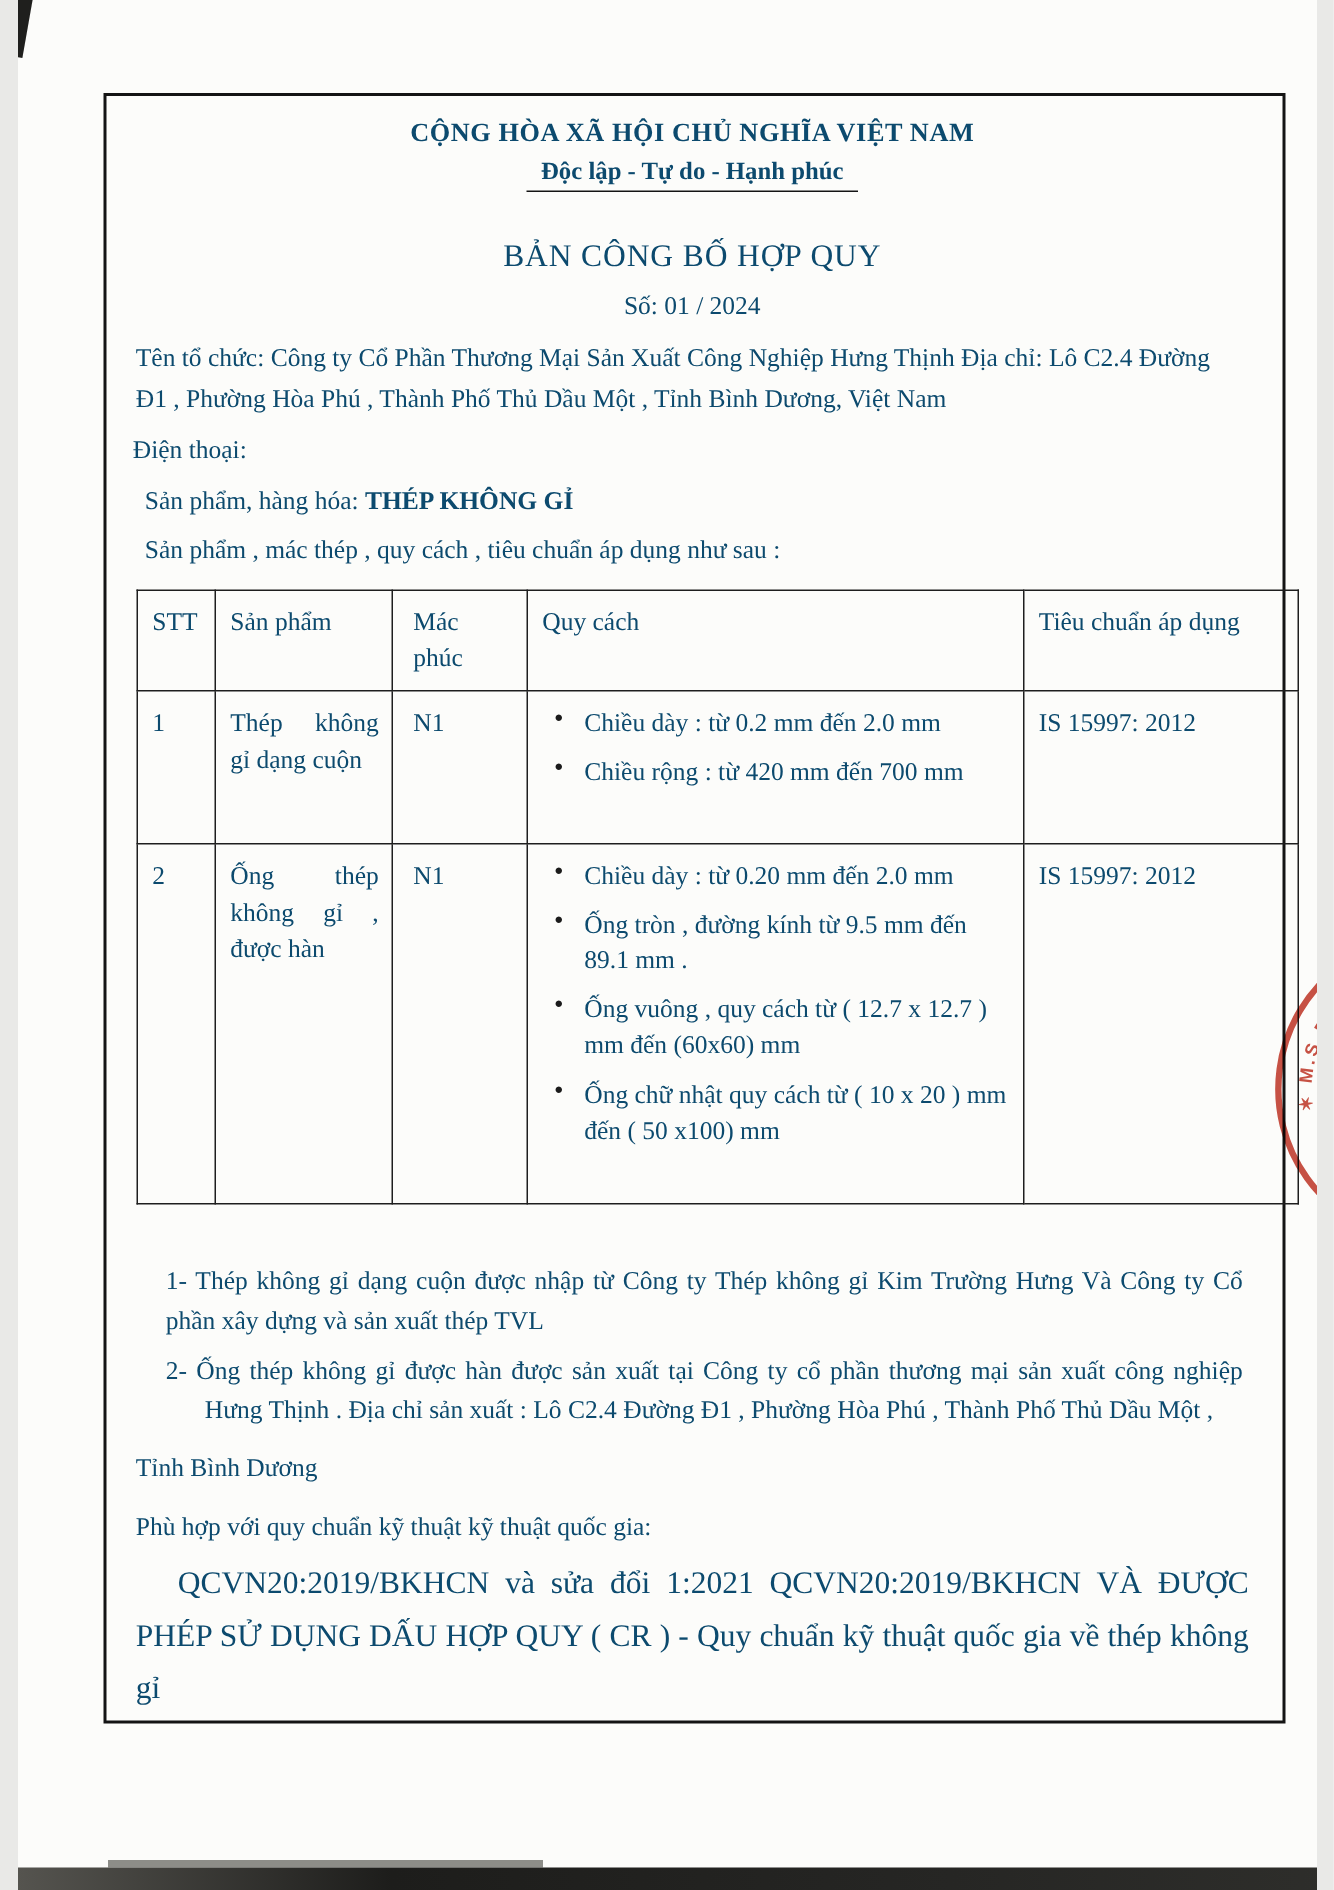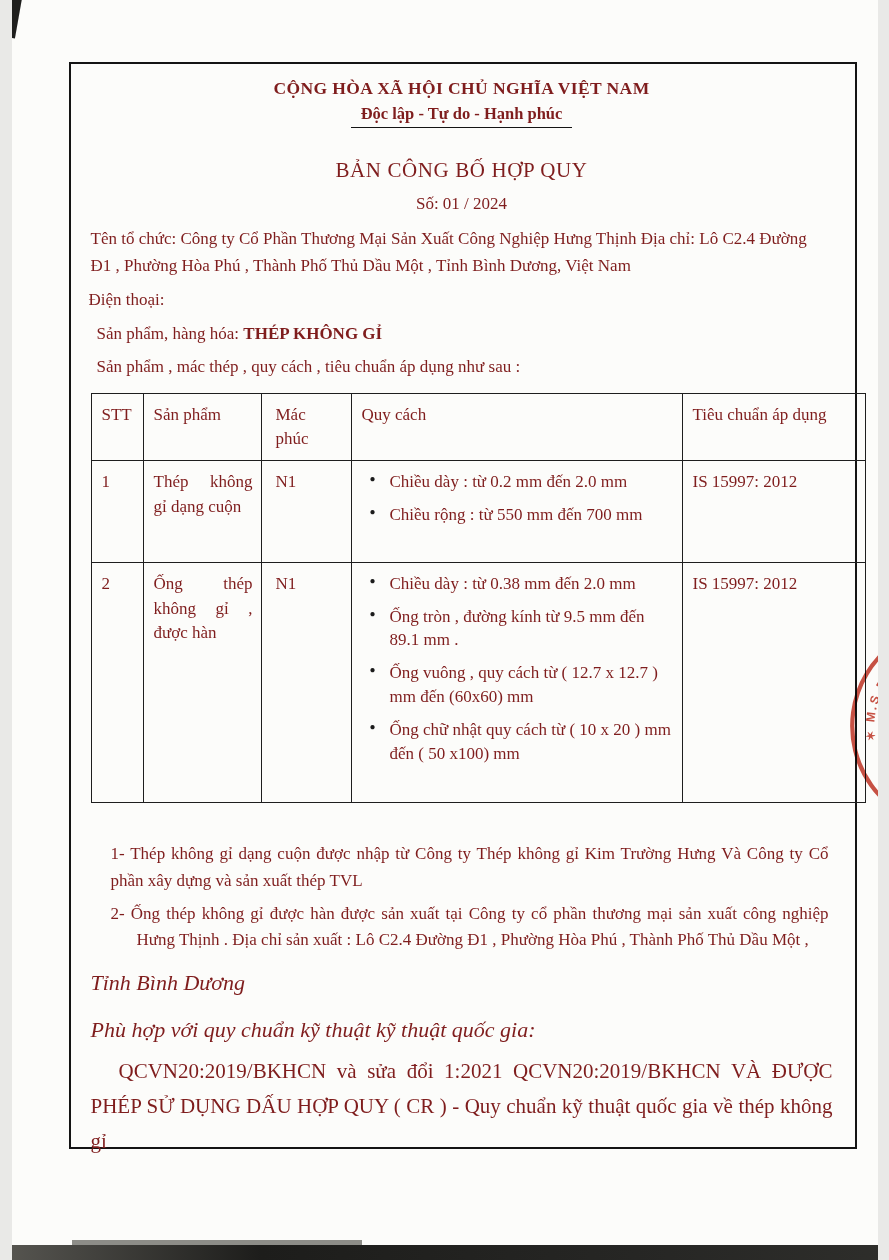--- a/index.html
+++ b/index.html
@@ -1,21 +1,21 @@
 <!DOCTYPE html>
 <html><head>
 <meta charset="utf-8">
 <title>Bản Công Bố Hợp Quy</title>
 <style>
   * { margin:0; padding:0; box-sizing:border-box; }
   html,body { background:#e9e9e7; }
   .page {
     position:relative; width:866px; height:1260px; margin:0 auto;
     background:#fcfcfa; overflow:hidden;
-    font-family:"Liberation Serif", serif; color:#7f1d1d;
+    font-family:"Liberation Serif", serif; color:#0c4a6e;
   }
   
   .artifact { position:absolute; background:#1f1f1d; }
   .a-top-left   { left:-4px; top:-8px; width:11px; height:46px; transform:rotate(10deg); }
   .a-top-right  { left:881px; top:88px; width:8px; height:50px; background:#2c2c2a; }
   .a-bottom-band{ left:0; bottom:0; width:889px; height:15px;
                   background:linear-gradient(to right,#55544f,#1d1d1b 28%,#262624 70%,#2e2e2b); }
   .a-bottom-gray{ left:60px; bottom:15px; width:290px; height:5px; background:#8d8d88; }
 
   
@@ -62,21 +62,21 @@
     position:relative; padding-left:22px; margin-bottom:9px; line-height:1.4;
   }
   ul.spec-list li::before {
     content:"●"; position:absolute; left:2px; top:2px; font-size:10px; color:#1b1b1b;
   }
 
   
   .notes { margin-top:38px; padding:0 6px 0 22px; }
   .note { font-size:17px; line-height:1.58; margin-bottom:6px; text-align:justify; }
   .note-2 { padding-left:26px; text-indent:-26px; }
-  .plain-line { font-size:22px; line-height:1.58; margin-top:12px; padding-left:2px;font-style:italic; }
+  .plain-line { font-size:17px; line-height:1.58; margin-top:12px; padding-left:2px; }
   .final-para {
     font-size:21px; line-height:1.66; margin-top:6px; text-align:justify;
     text-indent:28px; padding:0 2px;
   }
 
   
   .stamp {
     position:absolute; left:836px; top:620px; width:212px; height:212px;
     transform:rotate(-14deg); opacity:.88; mix-blend-mode:multiply; z-index:5;
   }
@@ -130,32 +130,32 @@
         </tr>
       </thead>
       <tbody>
         <tr class="row-1">
           <td class="c-stt">1</td>
           <td class="c-sp">Thép không gỉ dạng cuộn</td>
           <td class="c-mt">N1</td>
           <td class="c-qc">
             <ul class="spec-list">
               <li>Chiều dày : từ 0.2 mm đến 2.0 mm</li>
-              <li>Chiều rộng : từ 550 mm đến 700 mm</li>
+              <li>Chiều rộng : từ 420 mm đến 700 mm</li>
             </ul>
           </td>
           <td class="c-tc">IS 15997: 2012</td>
         </tr>
         <tr class="row-2">
           <td class="c-stt">2</td>
           <td class="c-sp">Ống thép không gỉ , được hàn</td>
           <td class="c-mt">N1</td>
           <td class="c-qc">
             <ul class="spec-list">
-              <li>Chiều dày : từ 0.38 mm đến 2.0 mm</li>
+              <li>Chiều dày : từ 0.20 mm đến 2.0 mm</li>
               <li>Ống tròn , đường kính từ 9.5 mm đến 89.1 mm .</li>
               <li>Ống vuông , quy cách từ ( 12.7 x 12.7 ) mm đến (60x60) mm</li>
               <li>Ống chữ nhật quy cách từ ( 10 x 20 ) mm đến ( 50 x100) mm</li>
             </ul>
           </td>
           <td class="c-tc">IS 15997: 2012</td>
         </tr>
       </tbody>
     </table>
 

